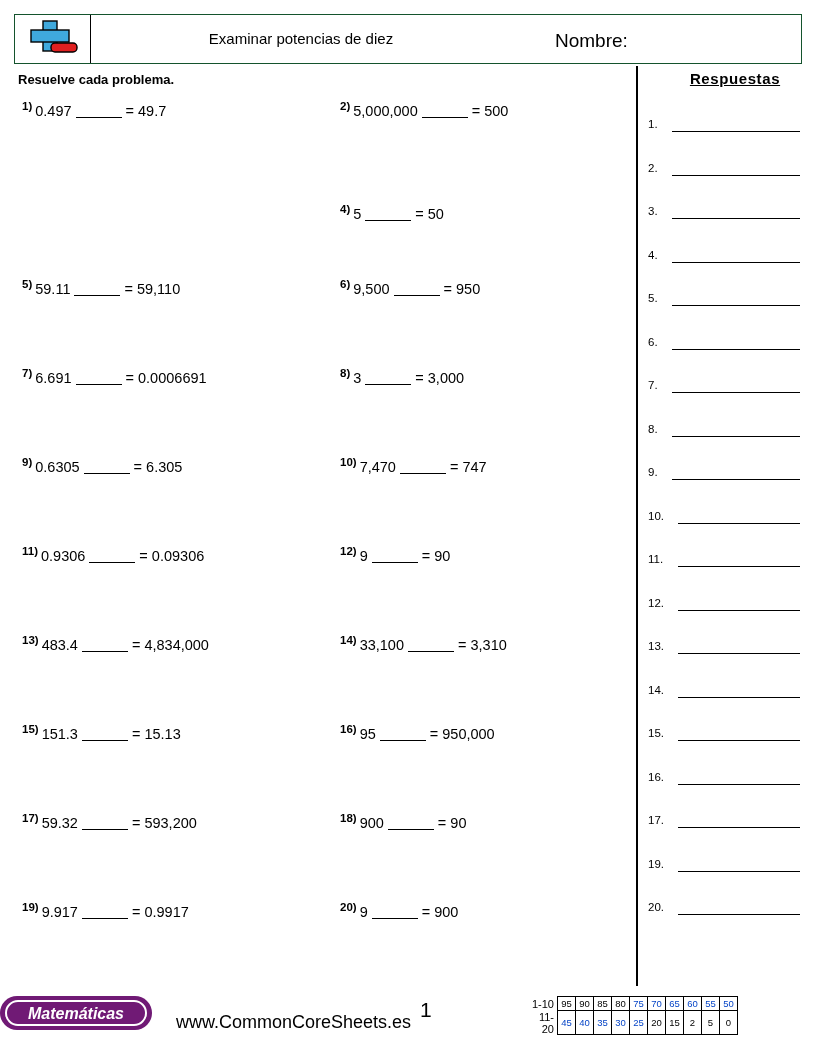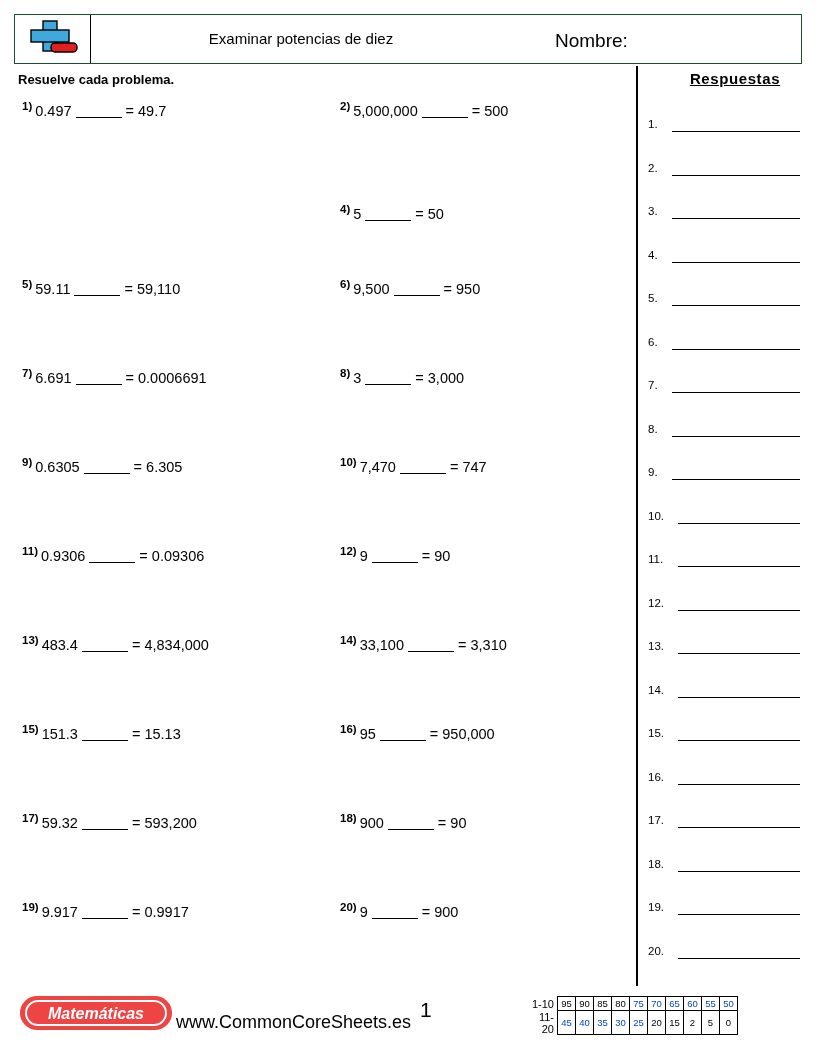--- a/index.html
+++ b/index.html
@@ -134,25 +134,25 @@
     left: 24px;
     top: 12px;
     width: 128px;
     border-bottom: 1px solid #000;
     height: 1px;
   }
   .ans-row.w2 .ans-line { left: 30px; width: 122px; }
   
   .footer-logo {
     position: absolute;
-    left: 20px;
+    left: 0;
     top: 996px;
     width: 152px;
     height: 34px;
-    background: #ef4444;
+    background: #701a75;
     border-radius: 17px;
   }
   .footer-logo-inner {
     position: absolute;
     left: 5px;
     top: 4px;
     width: 142px;
     height: 26px;
     border: 2px solid #fff;
     border-radius: 13px;
@@ -317,24 +317,20 @@
     <div class="ans-row w2">
         <span class="ans-num">15.</span>
         <span class="ans-line"></span>
       </div>
     <div class="ans-row w2">
         <span class="ans-num">16.</span>
         <span class="ans-line"></span>
       </div>
     <div class="ans-row w2">
         <span class="ans-num">17.</span>
-        <span class="ans-line"></span>
-      </div>
-    <div class="ans-row w2">
-        <span class="ans-num">18.</span>
         <span class="ans-line"></span>
       </div>
     <div class="ans-row w2">
         <span class="ans-num">19.</span>
         <span class="ans-line"></span>
       </div>
     <div class="ans-row w2">
         <span class="ans-num">20.</span>
         <span class="ans-line"></span>
       </div>

